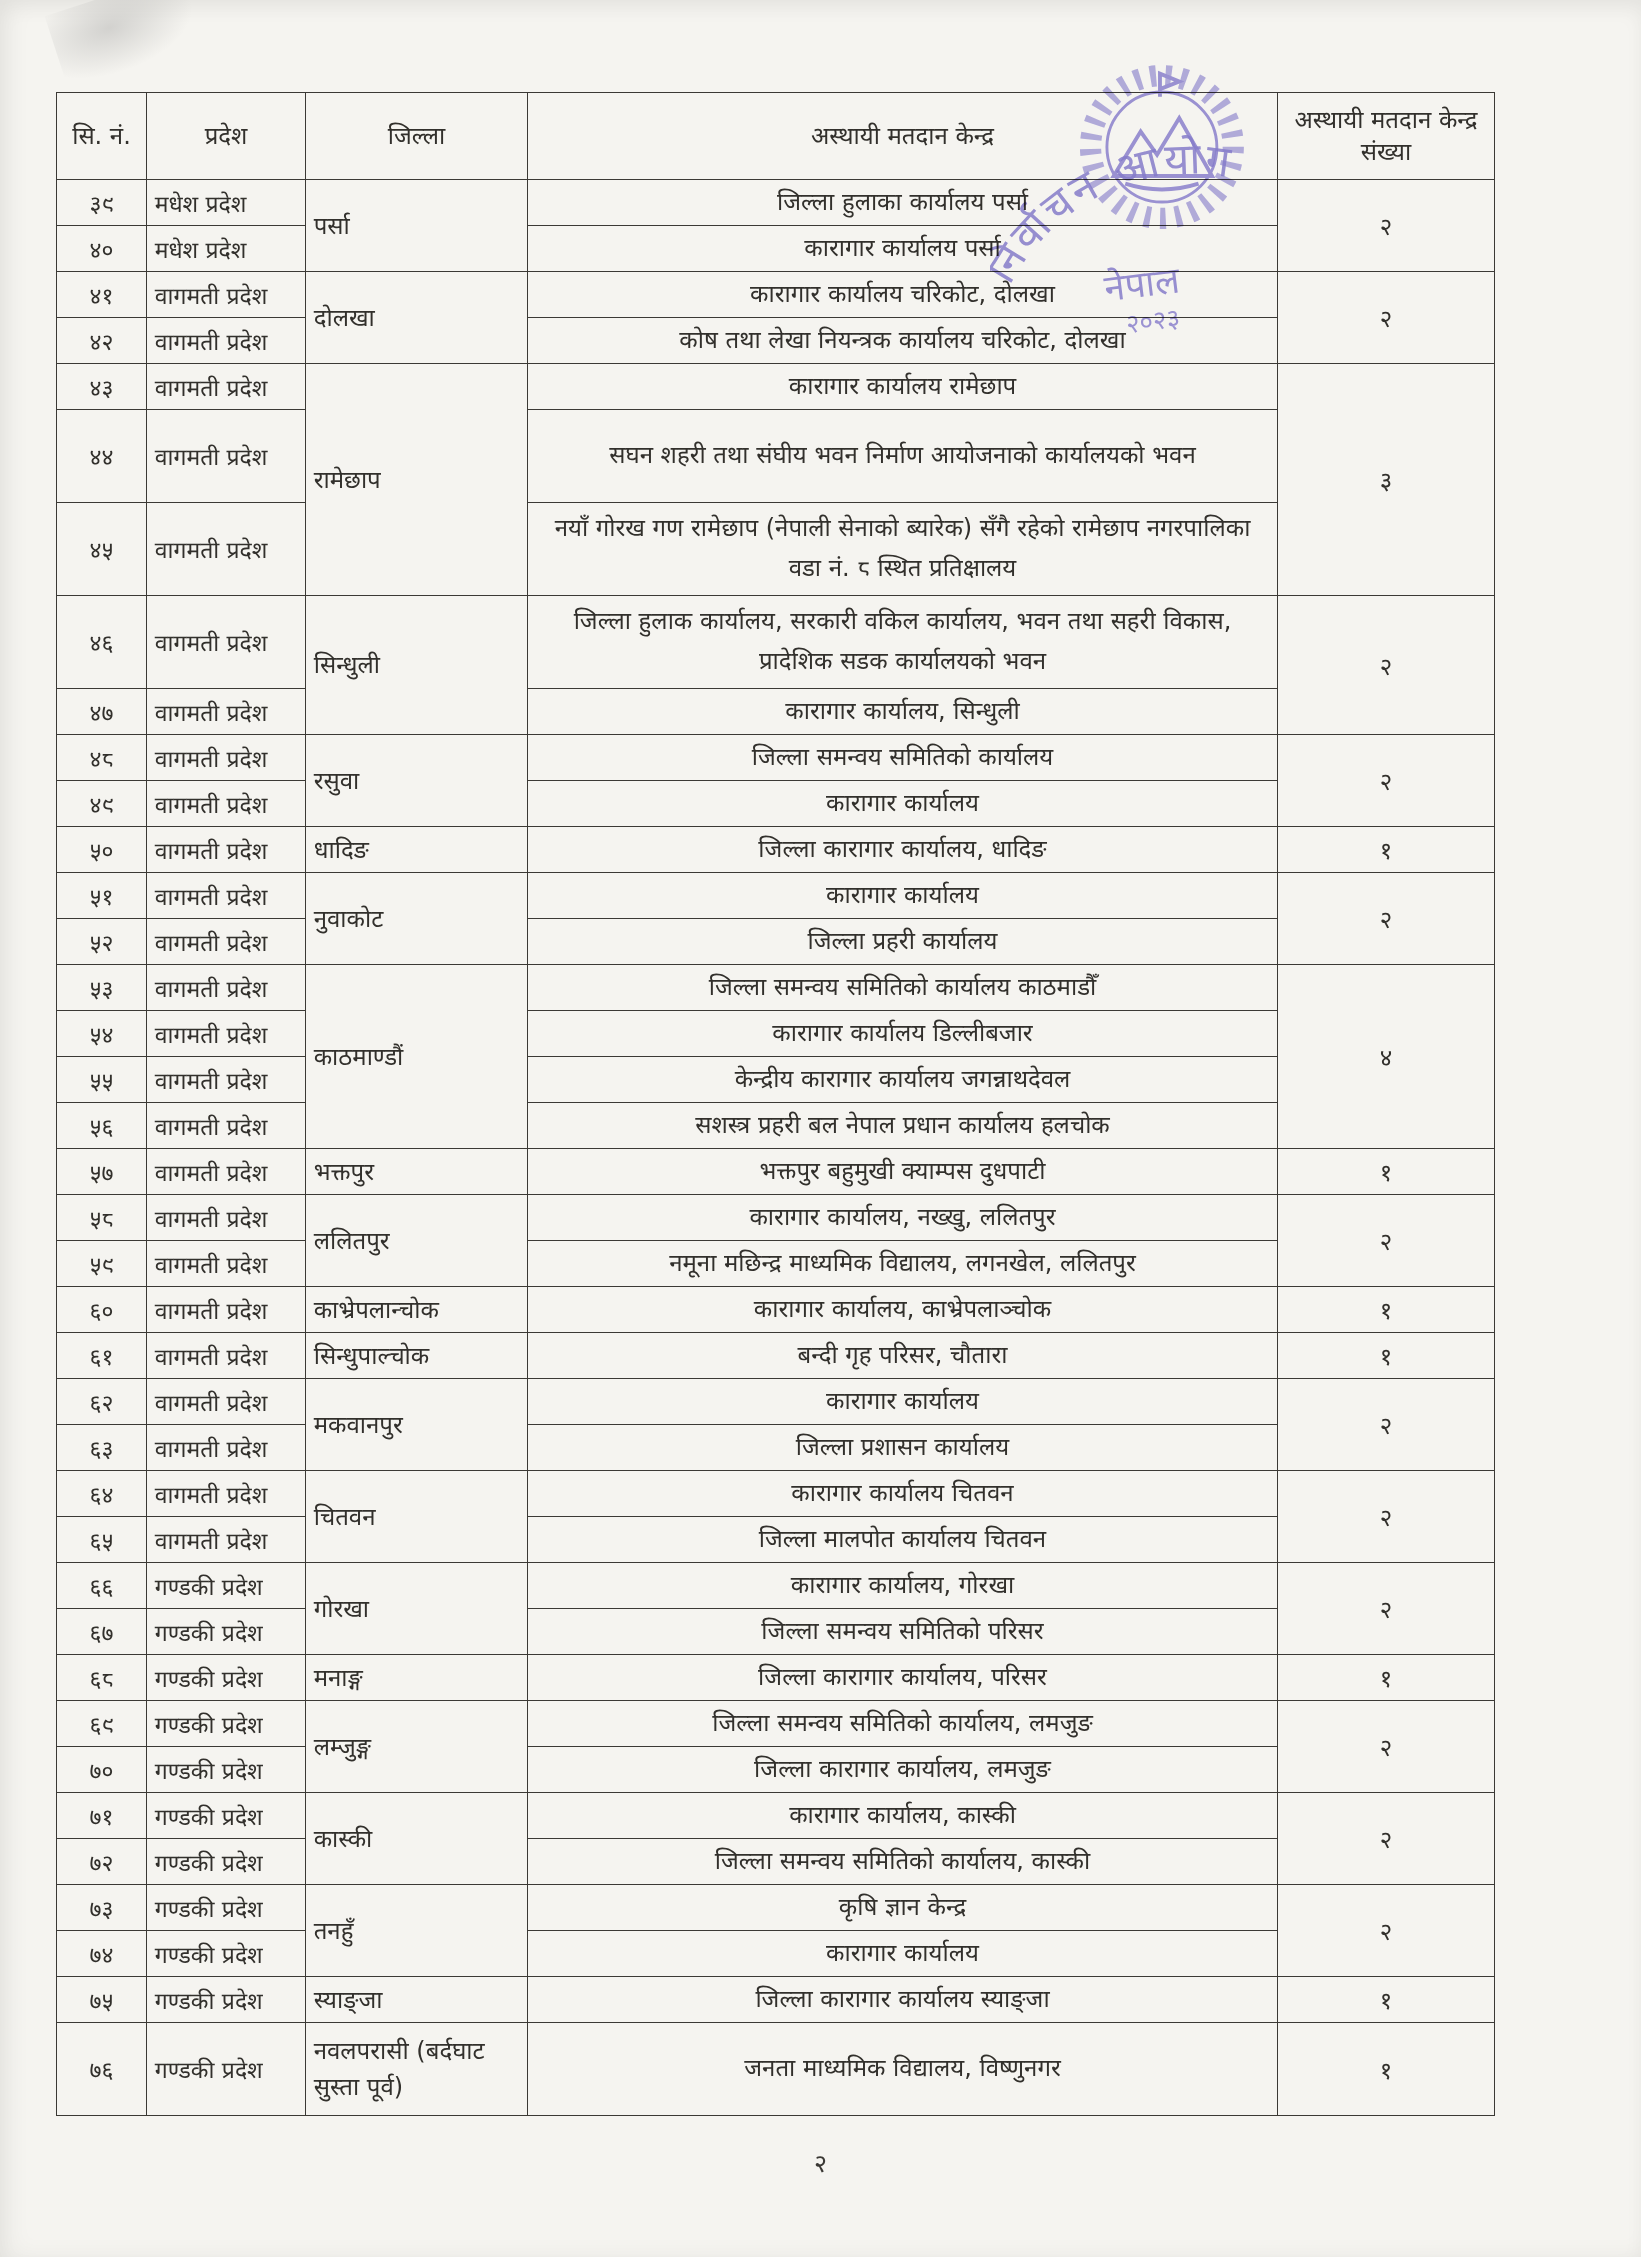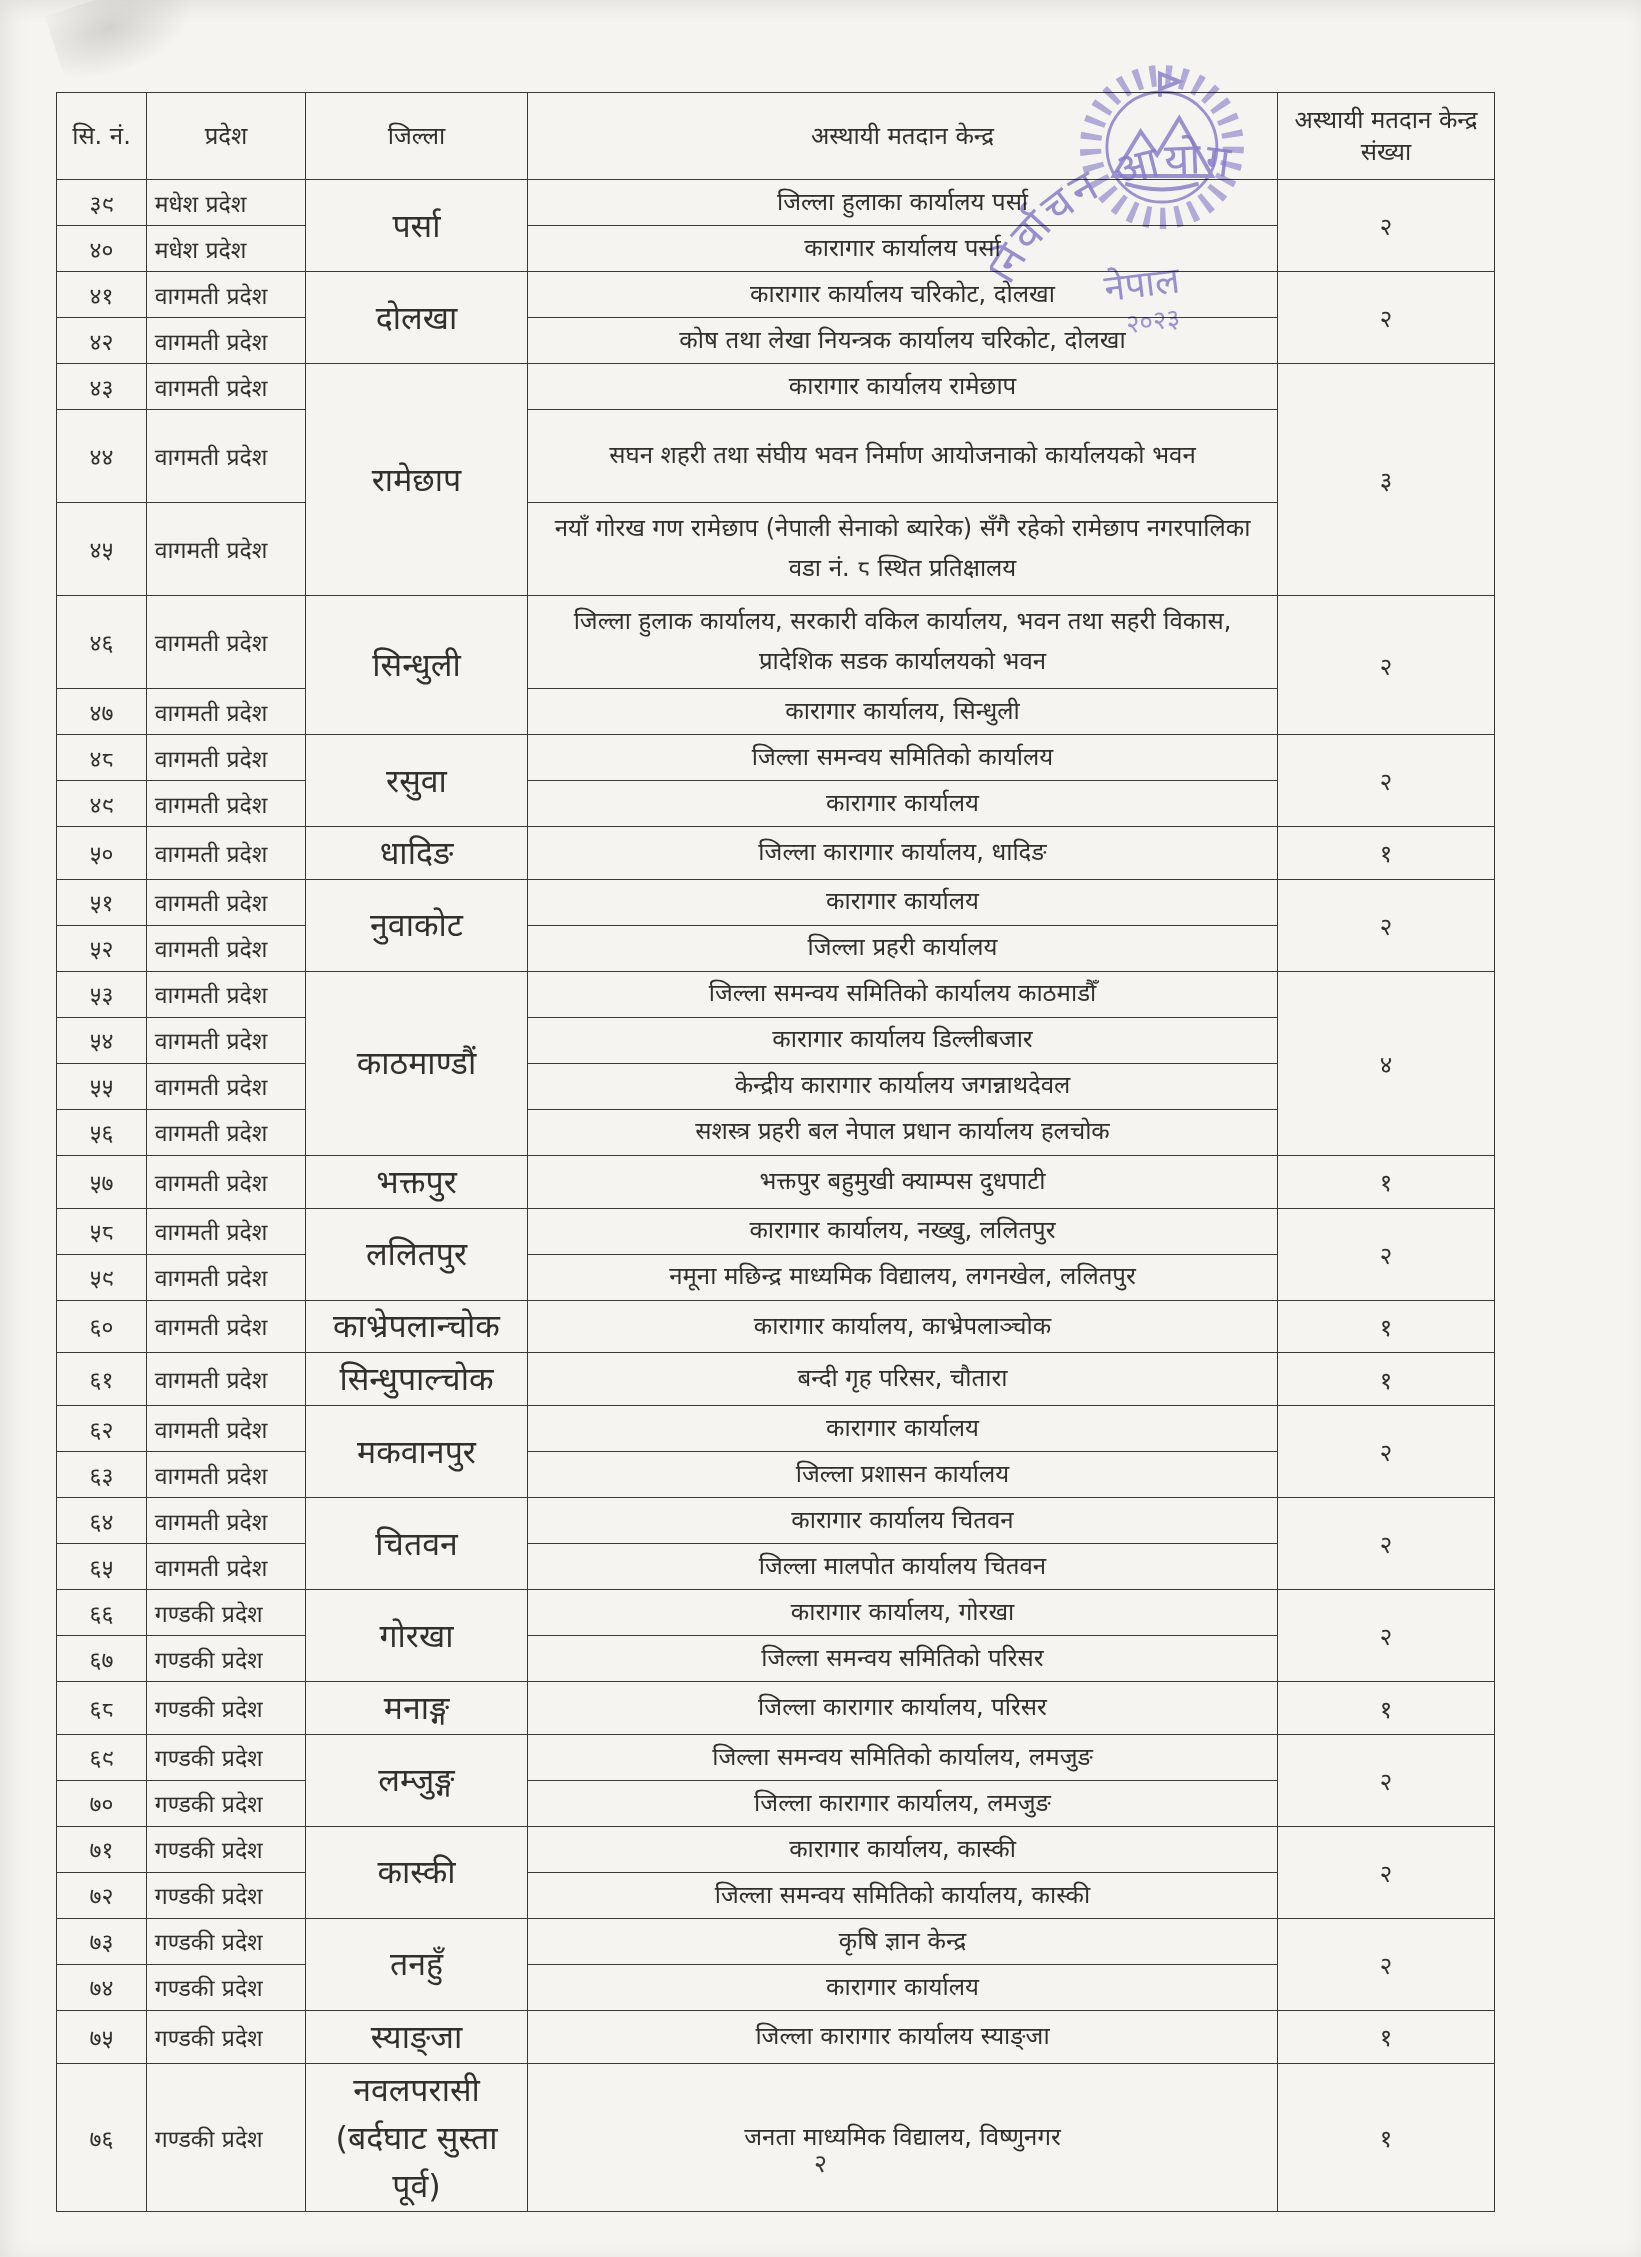--- a/index.html
+++ b/index.html
@@ -23,21 +23,21 @@
     border:1.9px solid #3b3935;
     padding:1.9px 7.7px;
     vertical-align:middle;
     font-weight:normal;
     overflow:hidden;
   }
   .doc-table thead tr{height:87px;}
   .doc-table th{font-size:24px;text-align:center;line-height:1.35;}
   .c-sn{font-size:23px;text-align:center;}
   .c-prov{font-size:23px;text-align:left;padding-left:9.7px;}
-  .c-dist{font-size:32px;text-align:center;line-height:1.5;}
+  .c-dist{font-size:24px;line-height:1.5;}
   .c-center{font-size:24px;text-align:center;padding-left:13.5px;line-height:1.65;}
   .c-count{font-size:24px;text-align:center;}
   .page-number{
     position:absolute;left:0;top:2145px;width:1641px;
     text-align:center;font-size:25px;color:#3a3834;
   }
   .stamp{
     position:absolute;left:990px;top:39px;width:338px;height:299px;
     mix-blend-mode:multiply;opacity:.88;filter:blur(0.3px);
     pointer-events:none;

